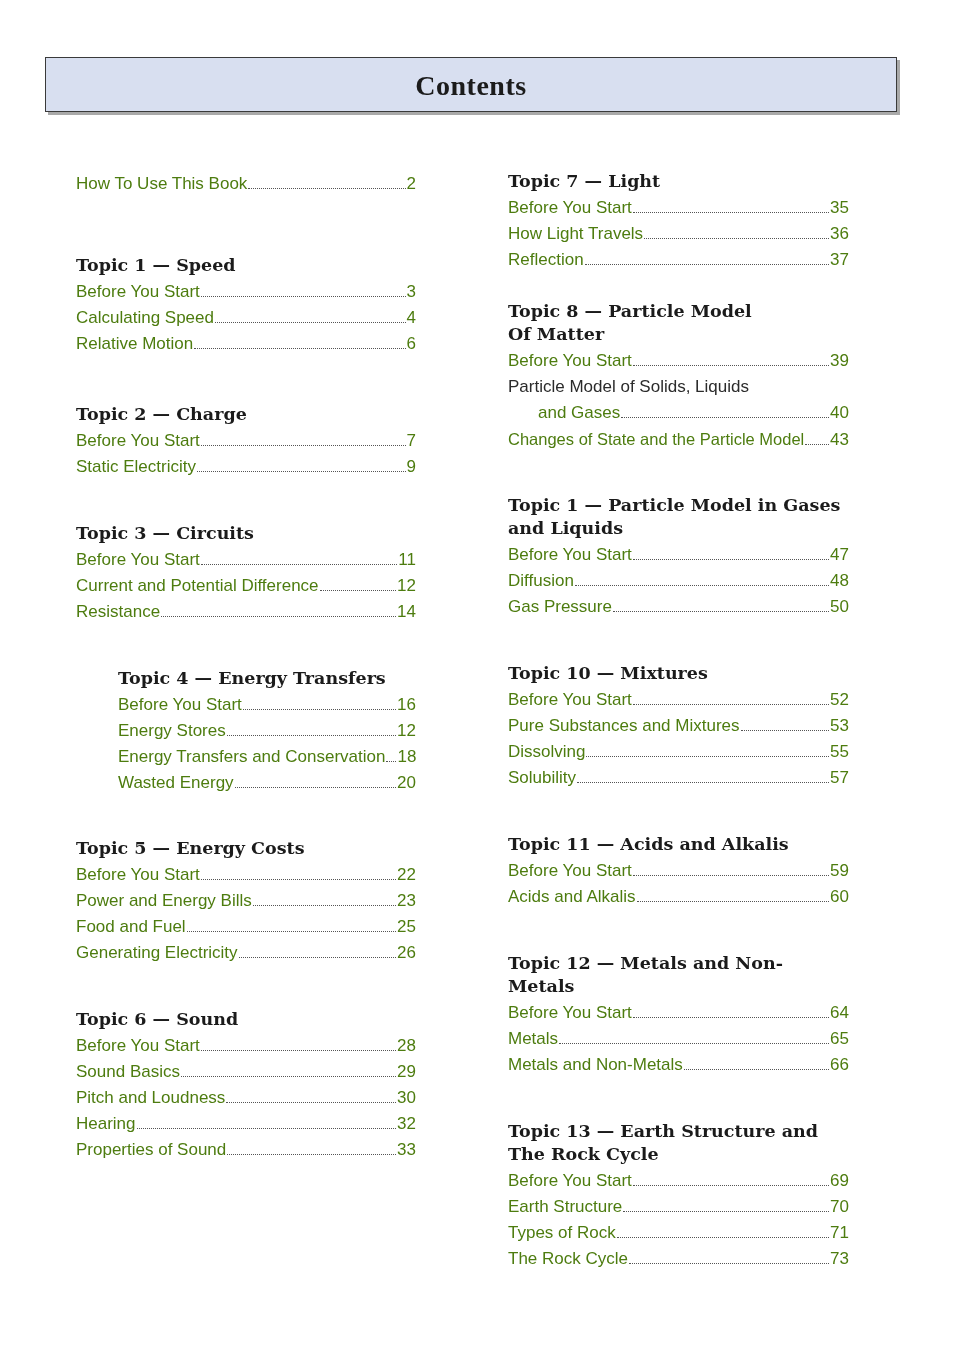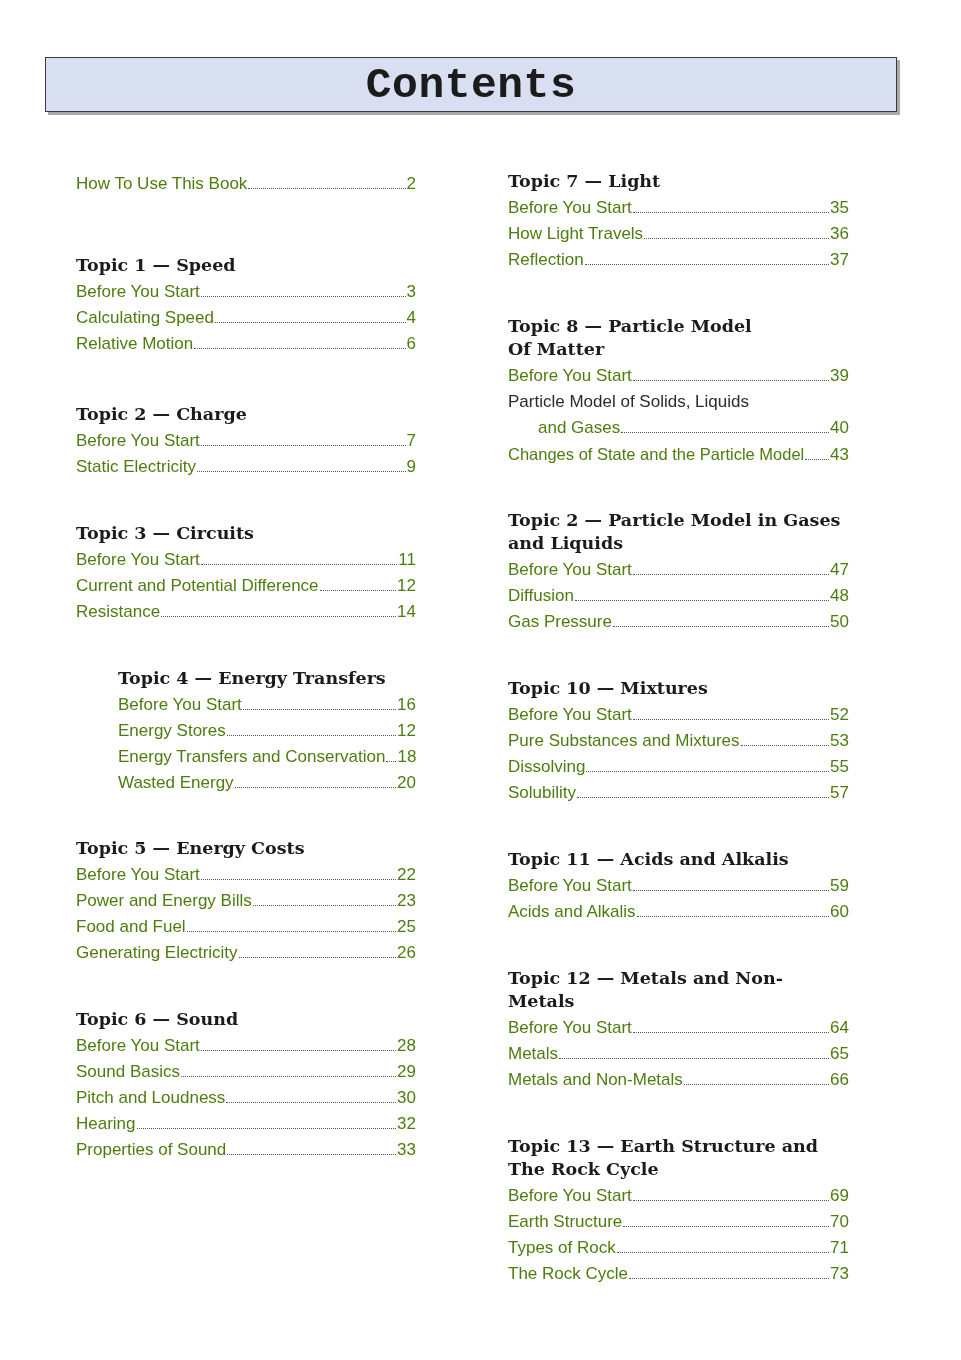--- a/index.html
+++ b/index.html
@@ -21,23 +21,23 @@
       width: 850px;
       height: 53px;
       background: #d8dff0;
       border: 1.5px solid #3a3a3a;
       box-shadow: 3px 3px 0 #a9a9a9;
       display: flex;
       align-items: center;
       justify-content: center;
     }
     .header-title {
-      font-family: Liberation Mono, monospace;
+      font-family: Liberation Serif, serif;
       font-weight: bold;
-      font-size: 43px;
+      font-size: 28px;
       letter-spacing: 0.5px;
       color: #1b1b1b;
       margin-top: 2px;
     }
     .column {
       position: absolute;
       top: 170px;
     }
     .col-left { left: 76px; width: 340px; }
     .col-right { left: 508px; width: 341px; }
@@ -237,21 +237,21 @@
         <span class="leader"></span>
         <span class="page">36</span>
       </div>
     <div class="entry">
         <span class="label">Reflection</span>
         <span class="leader"></span>
         <span class="page">37</span>
       </div>
   </div>
 
-  <div class="section" style="margin-top:42px;">
+  <div class="section" style="margin-top:27px;">
     <div class="topic-heading">
       <div>Topic 8 — Particle Model</div>
       <div>Of Matter</div>
     </div>
     <div class="entry">
         <span class="label">Before You Start</span>
         <span class="leader"></span>
         <span class="page">39</span>
       </div>
     <div class="entry-wrap-first">Particle Model of Solids, Liquids</div>
@@ -262,21 +262,21 @@
       </div>
     <div class="entry">
         <span class="label" style="font-size:16.5px;">Changes of State and the Particle Model</span>
         <span class="leader"></span>
         <span class="page">43</span>
       </div>
   </div>
 
   <div class="section" style="margin-top:42px;">
     <div class="topic-heading">
-      <div>Topic 2 — Particle Model in Gases</div>
+      <div>Topic 1 — Particle Model in Gases</div>
       <div>and Liquids</div>
     </div>
     <div class="entry">
         <span class="label">Before You Start</span>
         <span class="leader"></span>
         <span class="page">47</span>
       </div>
     <div class="entry">
         <span class="label">Diffusion</span>
         <span class="leader"></span>

